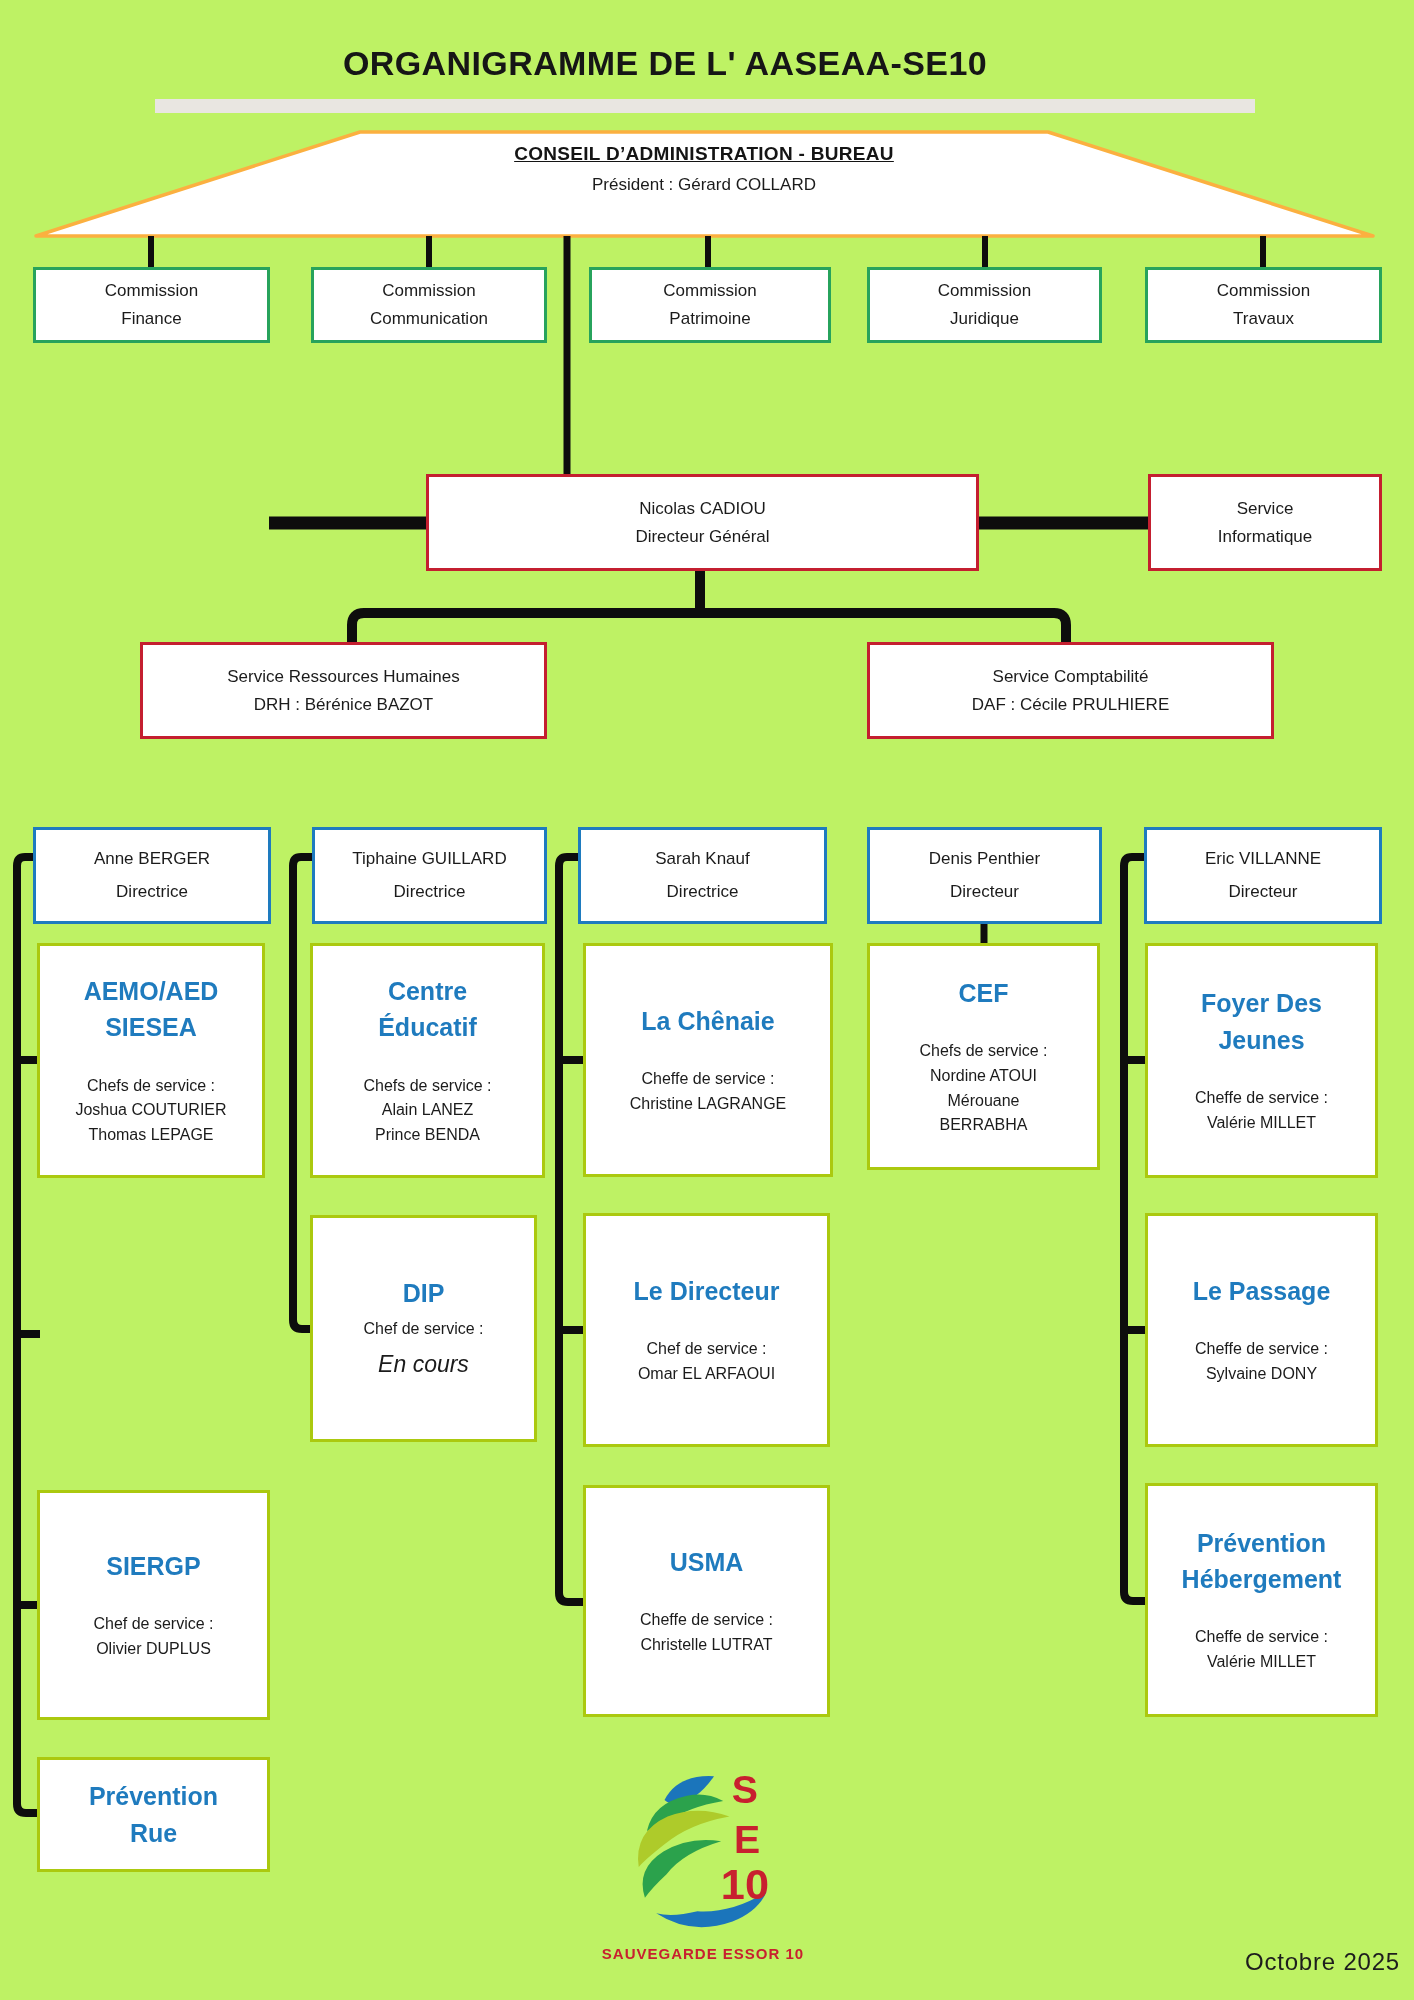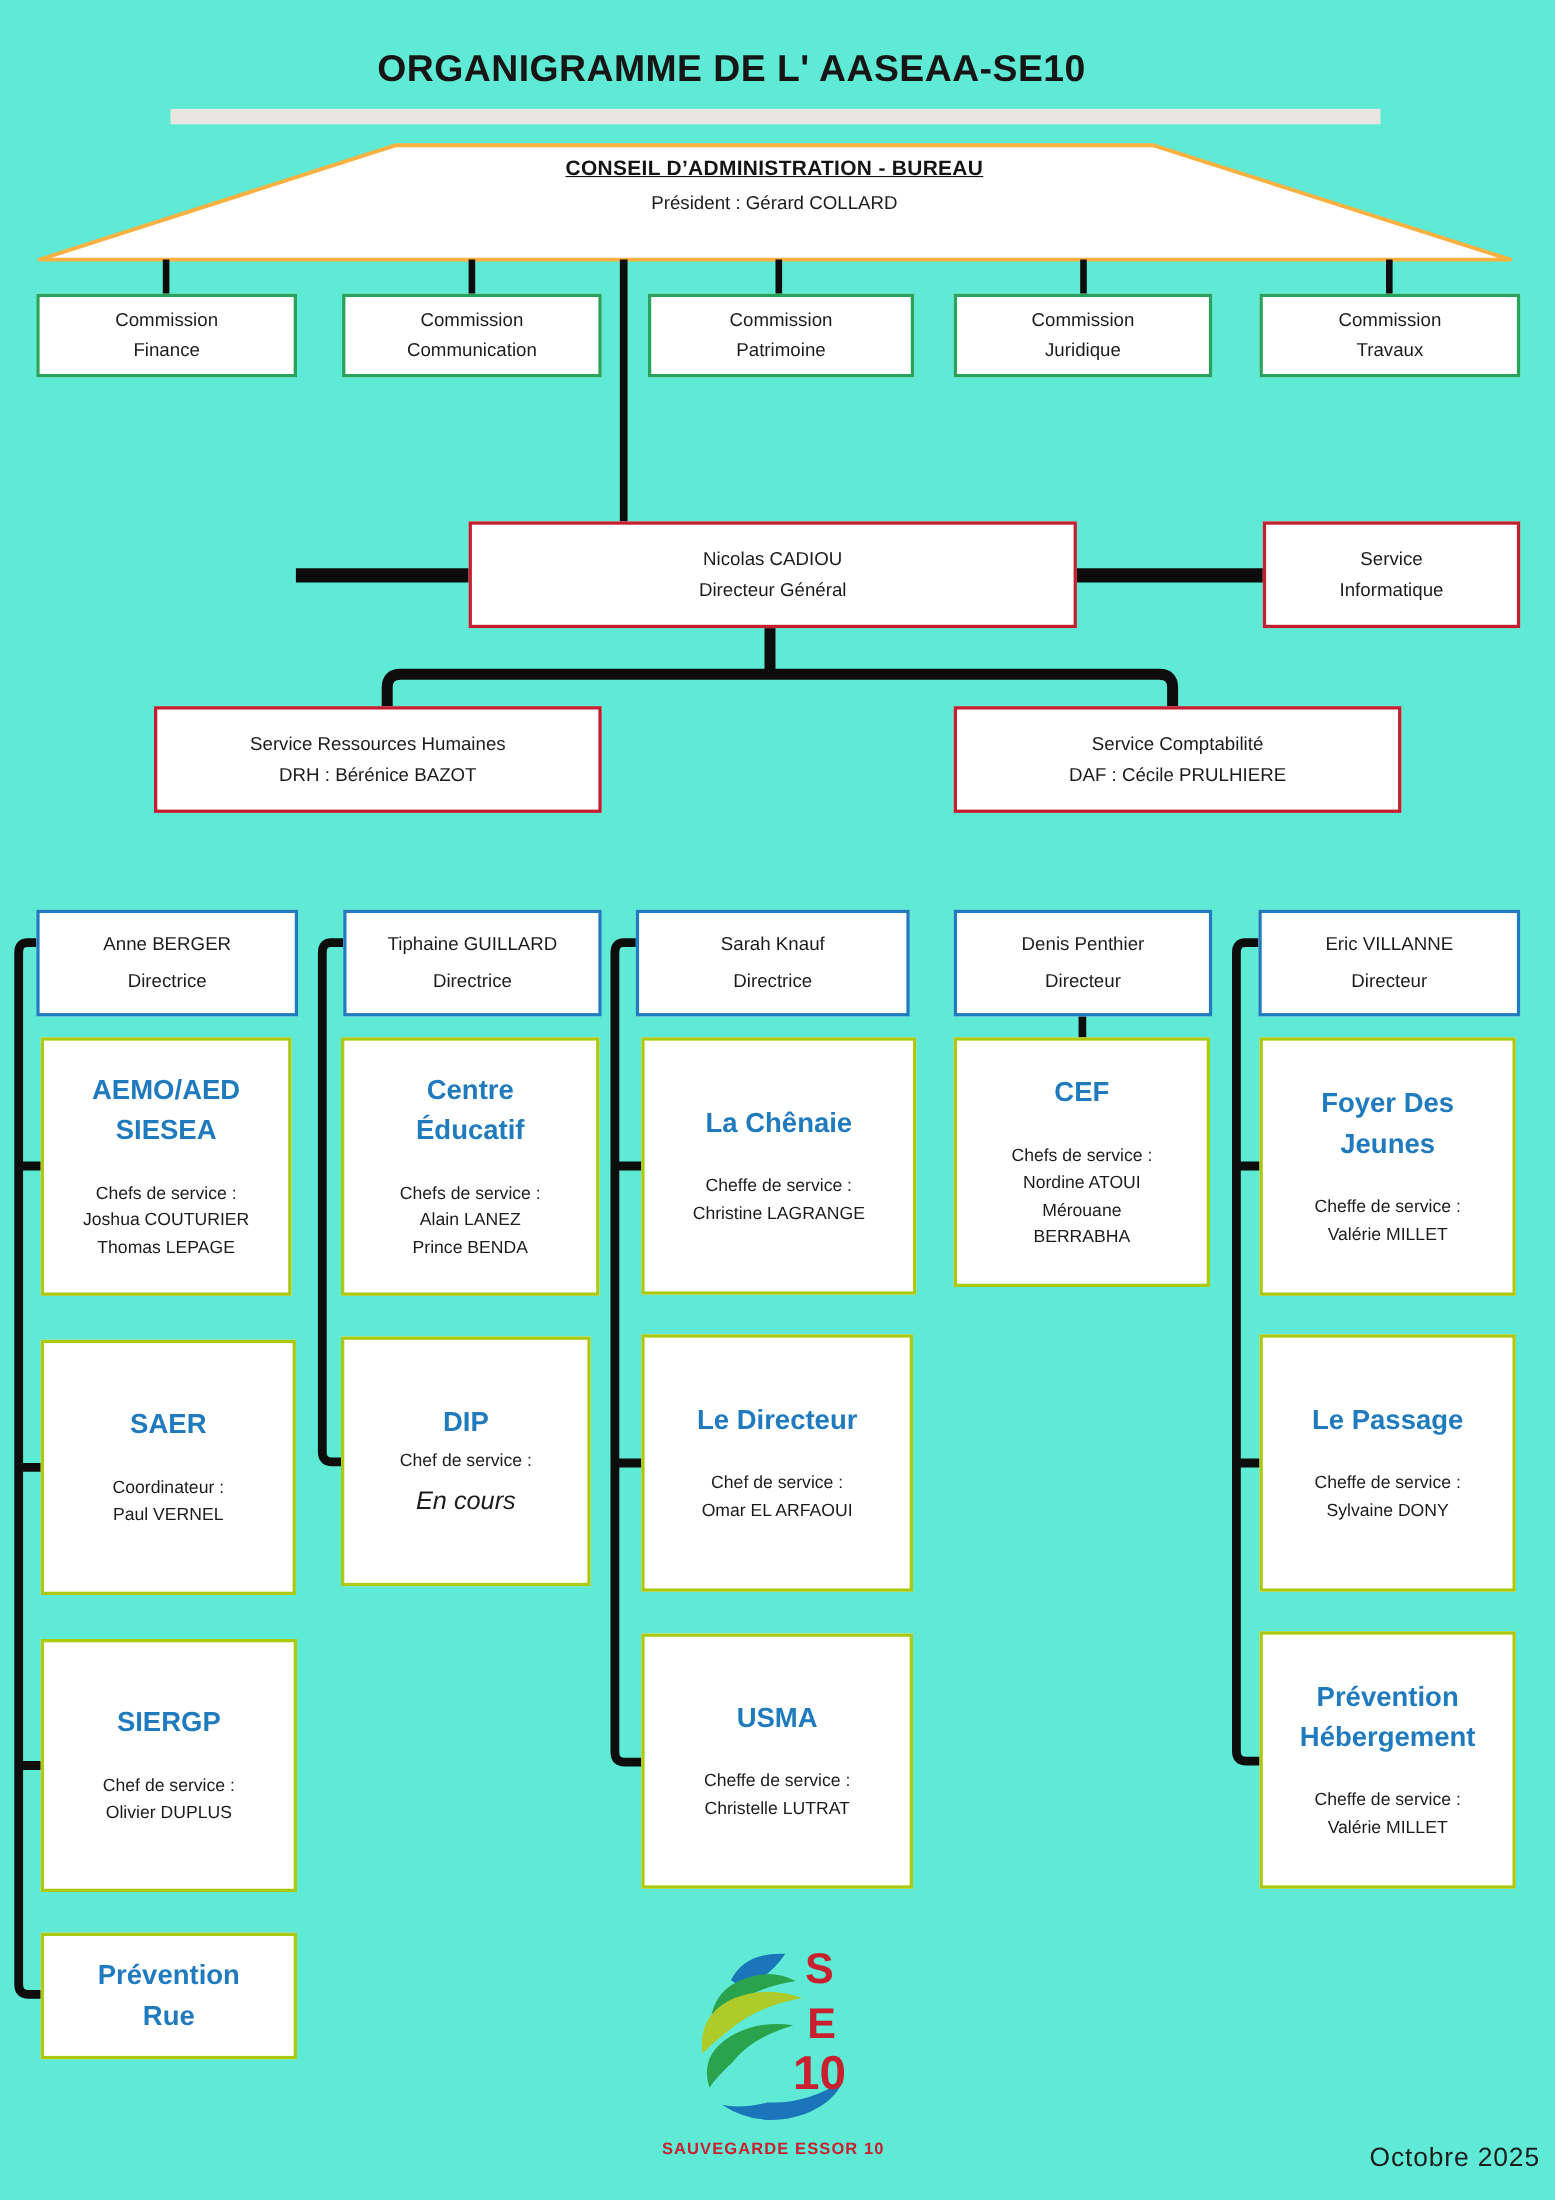--- a/index.html
+++ b/index.html
@@ -1,19 +1,19 @@
 <!DOCTYPE html>
 <html><head>
 <meta charset="utf-8">
 <title>Organigramme AASEAA-SE10</title>
 <style>
   html,body { margin:0; padding:0; background:#FAF7F0; }
   .canvas {
     position:relative; width:1414px; height:2000px;
-    background:#5eead4; overflow:hidden;
+    background:#bef264; overflow:hidden;
     font-family:"Liberation Sans", sans-serif;
     color:#1b1b1b;
   }
   .abs { position:absolute; }
   svg.overlay { position:absolute; left:0; top:0; }
 
   .page-title {
     position:absolute; left:0; top:44px; width:1330px;
     text-align:center; font-size:34px; font-weight:700;
     letter-spacing:0.4px; color:#161616;
@@ -158,25 +158,20 @@
     <div class="dir-name">Eric VILLANNE</div>
     <div class="dir-role">Directeur</div>
   </div>
 
   <div class="box b-lime" style="left:37px;top:943px;width:228px;height:235px">
     <div class="svc-title">AEMO/AED
 SIESEA</div>
     <div class="svc-body">Chefs de service :
 Joshua COUTURIER
 Thomas LEPAGE</div>
-  </div>
-  <div class="box b-lime" style="left:37px;top:1218px;width:232px;height:232px">
-    <div class="svc-title">SAER</div>
-    <div class="svc-body">Coordinateur :
-Paul VERNEL</div>
   </div>
   <div class="box b-lime" style="left:37px;top:1490px;width:233px;height:230px">
     <div class="svc-title">SIERGP</div>
     <div class="svc-body">Chef de service :
 Olivier DUPLUS</div>
   </div>
   <div class="box b-lime" style="left:37px;top:1757px;width:233px;height:115px">
     <div class="svc-title">Prévention
 Rue</div>
   </div>

